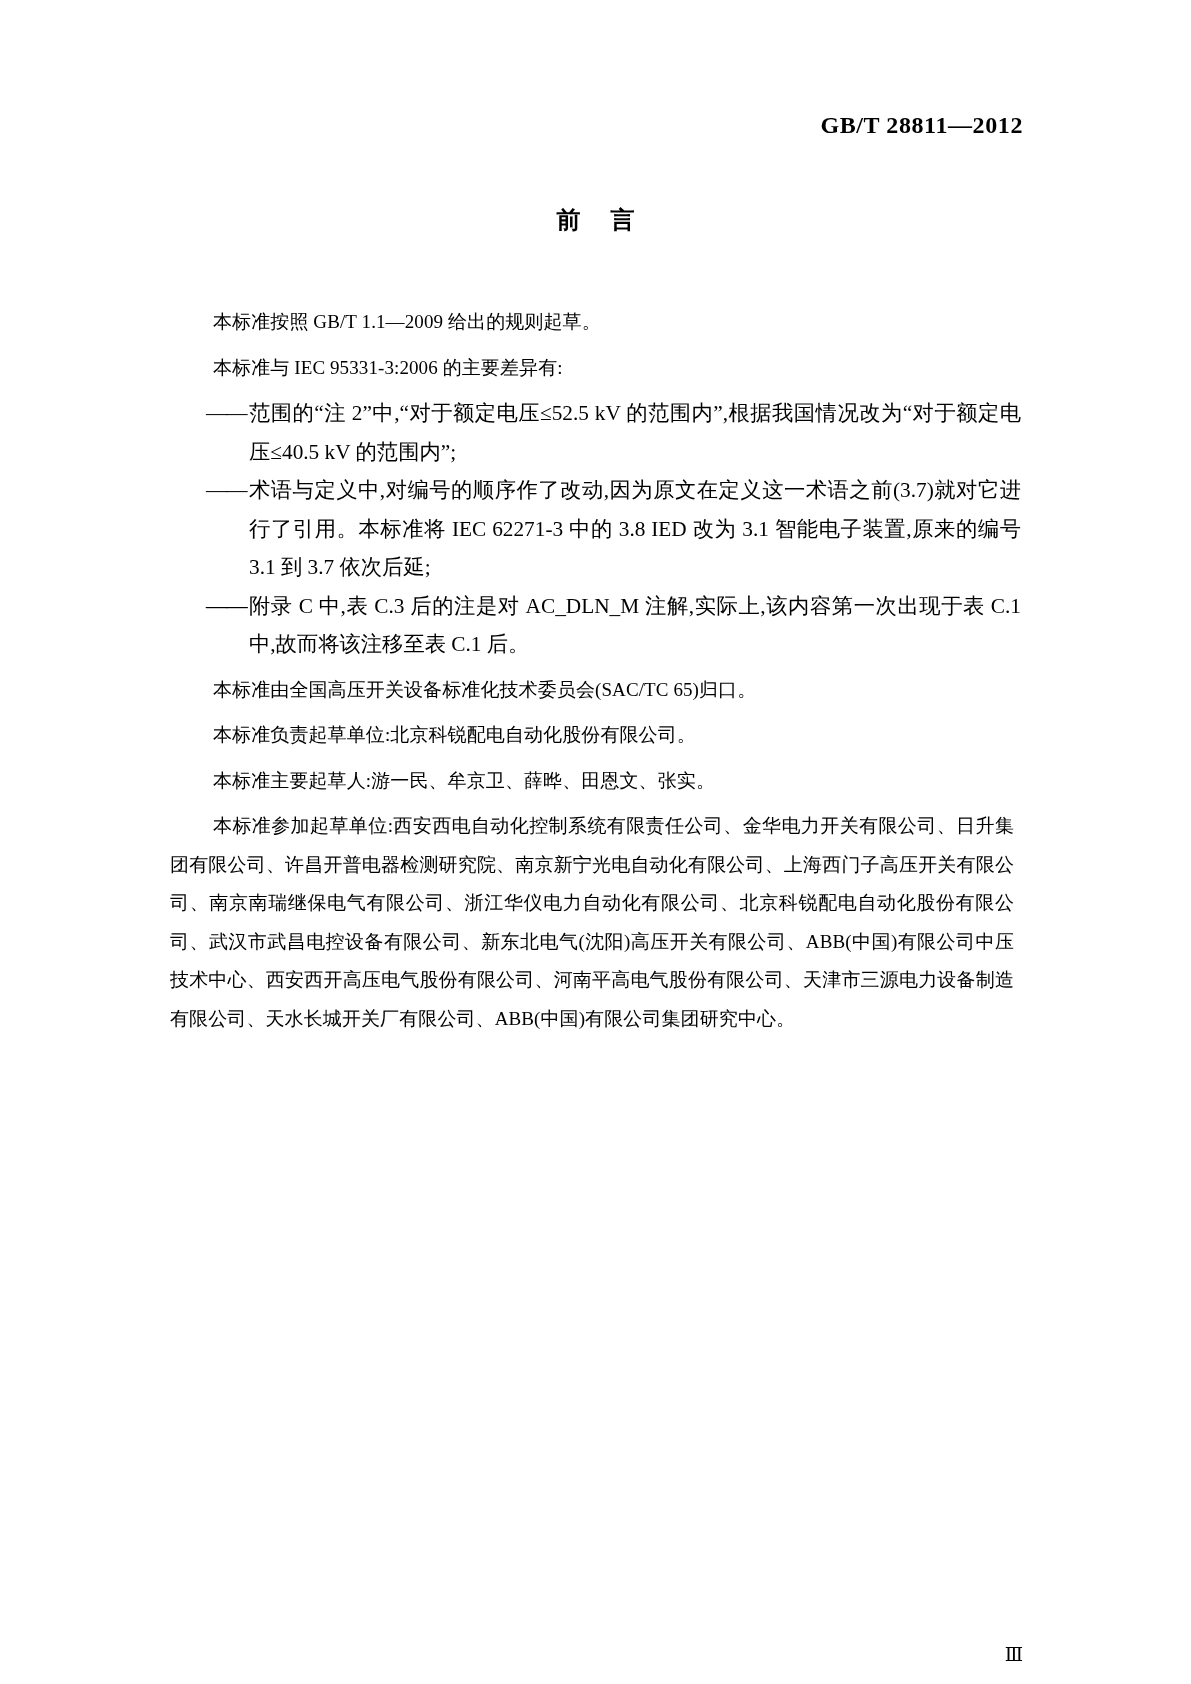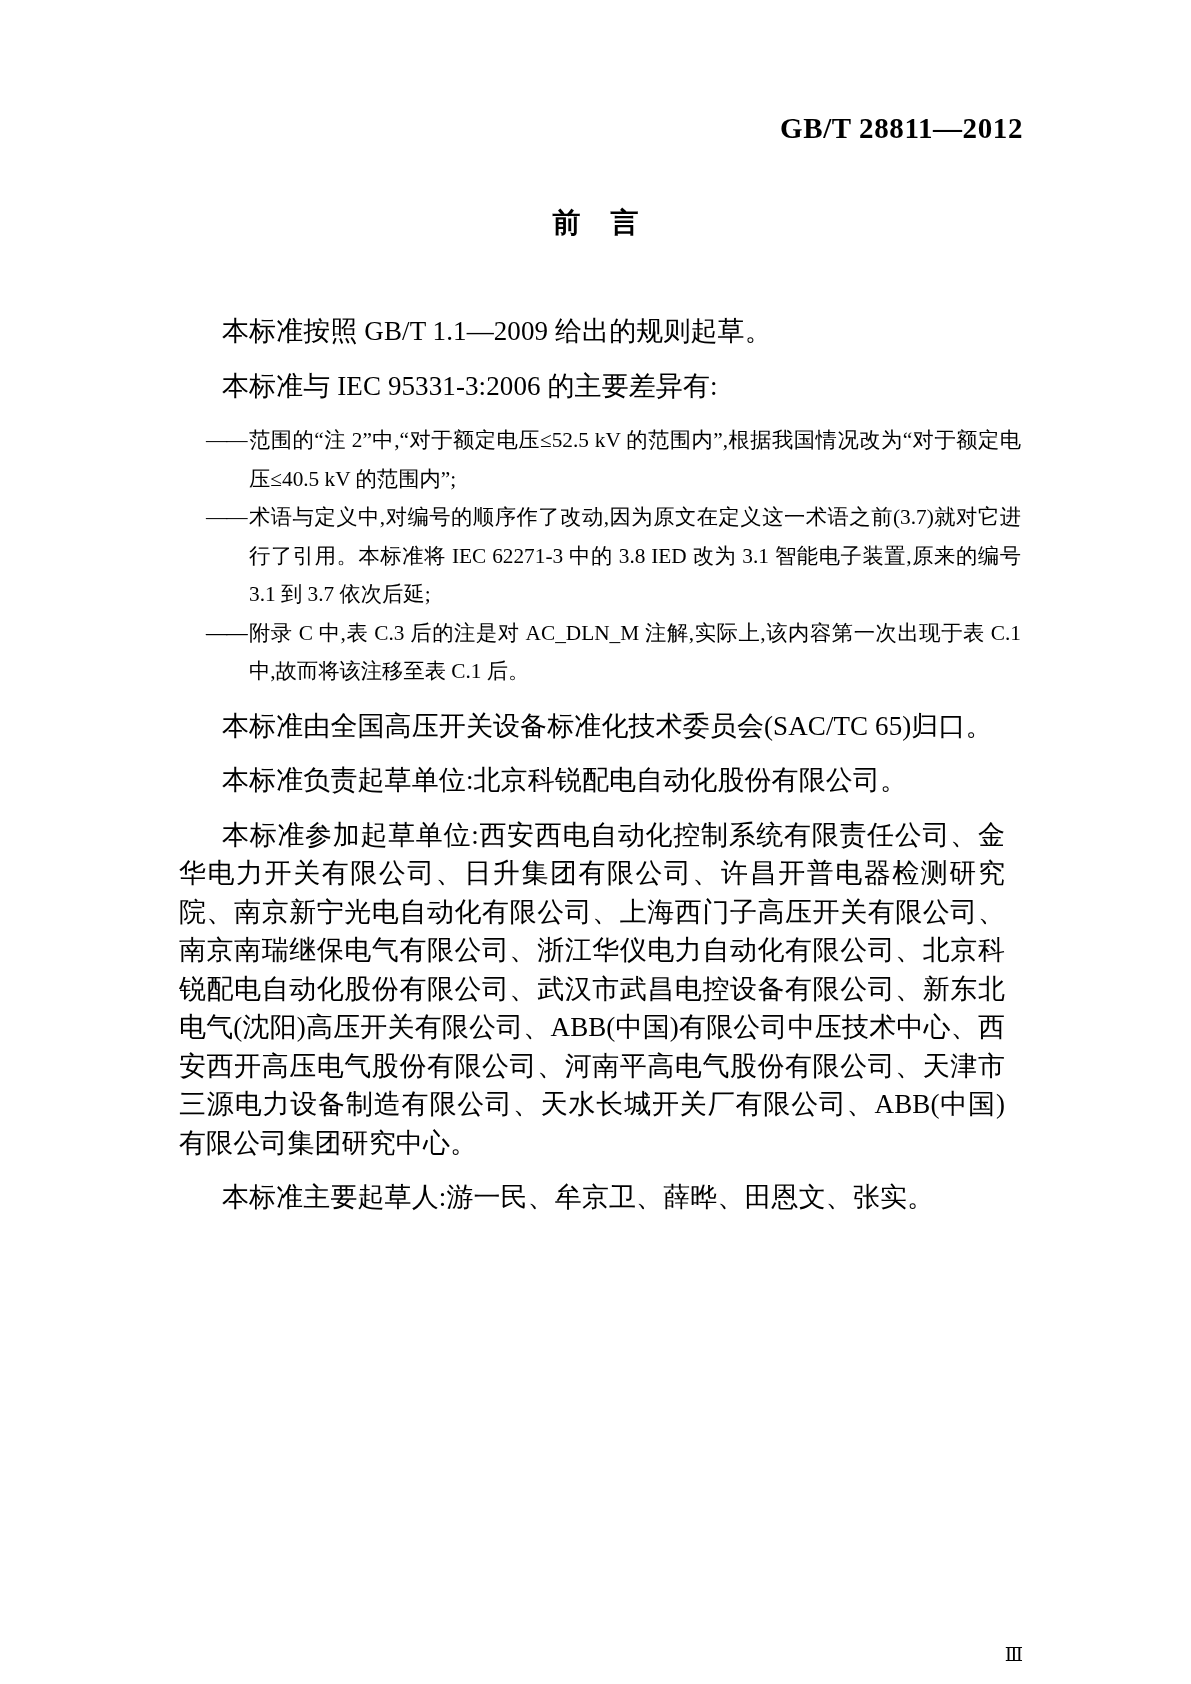--- a/index.html
+++ b/index.html
@@ -31,53 +31,53 @@
     left: 0;
     right: 0;
     height: 30px;
   }
   .header-std-no {
     position: absolute;
     right: 168px;
     top: 0;
     font-family: "Liberation Serif", "DejaVu Serif", serif;
     font-weight: bold;
-    font-size: 29px;
+    font-size: 24px;
     letter-spacing: 0.6px;
     white-space: nowrap;
   }
 
   
   .doc-title {
     position: absolute;
     top: 204px;
     left: 0;
     right: 0;
     text-align: center;
     font-family: "DejaVu Sans", "Liberation Sans", sans-serif;
     font-weight: bold;
-    font-size: 28px;
+    font-size: 24px;
     letter-spacing: 30px;
     text-indent: 30px;
   }
 
   
   .body-block {
     position: absolute;
     top: 296px;
     left: 163px;
     width: 858px;
   }
 
   .para {
-    font-size: 27px;
+    font-size: 19px;
     line-height: 38.5px;
     text-align: justify;
     text-justify: inter-ideograph;
-    margin: 16px;
+    margin: 7px;
     letter-spacing: 0.1px;
   }
   .para.indent {
     text-indent: 43px;
   }
 
   
   .dash-item {
     position: relative;
     font-size: 21.3px;
@@ -143,23 +143,23 @@
 
     <p class="dash-item">
       <span class="dash">——</span><span>附录 C 中,表 C.3 后的注是对 AC_DLN_M 注解,实际上,该内容第一次出现于表 C.1 中,故而将该注移至表 C.1 后。</span>
     </p>
 
 
     <p class="para indent">本标准由全国高压开关设备标准化技术委员会(SAC/TC 65)归口。</p>
 
     <p class="para indent">本标准负责起草单位:北京科锐配电自动化股份有限公司。</p>
 
+    <p class="para indent">本标准主要起草人:游一民、牟京卫、薛晔、田恩文、张实。</p>
+
     <p class="para indent">本标准参加起草单位:西安西电自动化控制系统有限责任公司、金华电力开关有限公司、日升集团有限公司、许昌开普电器检测研究院、南京新宁光电自动化有限公司、上海西门子高压开关有限公司、南京南瑞继保电气有限公司、浙江华仪电力自动化有限公司、北京科锐配电自动化股份有限公司、武汉市武昌电控设备有限公司、新东北电气(沈阳)高压开关有限公司、ABB(中国)有限公司中压技术中心、西安西开高压电气股份有限公司、河南平高电气股份有限公司、天津市三源电力设备制造有限公司、天水长城开关厂有限公司、ABB(中国)有限公司集团研究中心。</p>
-
-    <p class="para indent">本标准主要起草人:游一民、牟京卫、薛晔、田恩文、张实。</p>
 
 
   </div>
 
   <div class="footer">
     <div class="page-number">Ⅲ</div>
   </div>
 
 </div>
 

